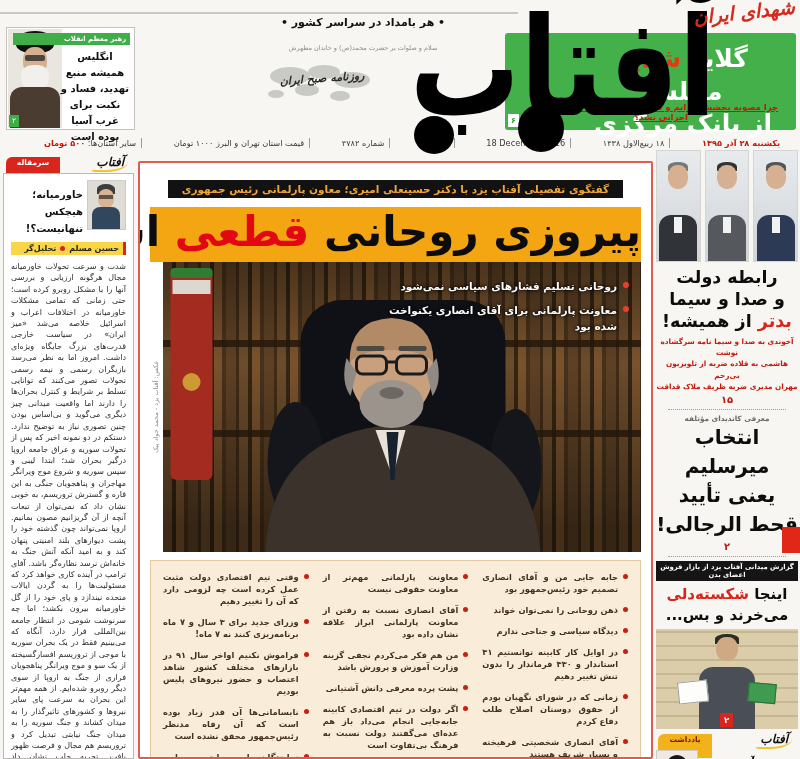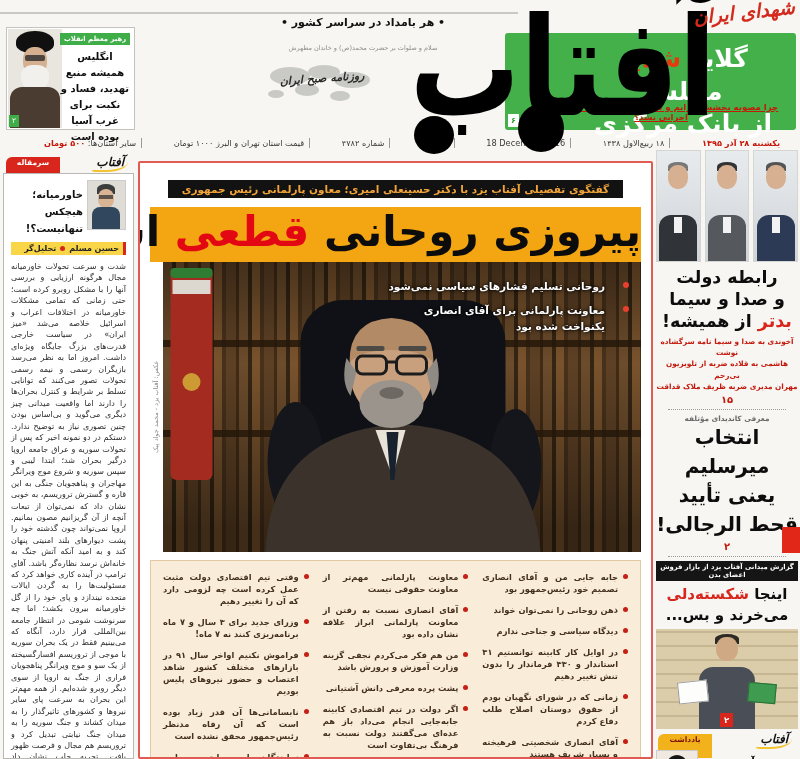--- a/index.html
+++ b/index.html
@@ -34,21 +34,21 @@
   
   .leader-box{position:absolute;left:6px;top:27px;width:129px;height:103px;background:#fff;
               border:1px solid #c4c3bf;box-sizing:border-box;}
   .leader-photo{position:absolute;left:1px;top:1px;width:54px;height:99px;background:#e9e6df;overflow:hidden;}
   .lp-turban{position:absolute;left:8px;top:2px;width:38px;height:22px;background:#101010;border-radius:50% 50% 40% 40%;}
   .lp-face{position:absolute;left:15px;top:18px;width:24px;height:28px;background:#d4b091;border-radius:45%;}
   .lp-glass{position:absolute;left:17px;top:26px;width:20px;height:6px;background:#2a2a2a;border-radius:2px;opacity:.8;}
   .lp-beard{position:absolute;left:13px;top:36px;width:28px;height:26px;background:#f2f0ec;border-radius:40% 40% 50% 50%;}
   .lp-robe{position:absolute;left:2px;top:58px;width:50px;height:42px;background:#4a3c30;border-radius:12px 12px 0 0;}
   .leader-label{position:absolute;right:4px;top:5px;width:70px;height:12px;background:#3fae49;color:#fff;
-                font-size:6.8px;font-weight:bold;text-align:center;line-height:12px;}
+                font-size:6.8px;font-weight:bold;text-align:center;line-height:12px;padding-left:47px;}
   .leader-quote{position:absolute;right:3px;top:21px;width:72px;text-align:center;font-size:10px;
                 font-weight:bold;line-height:1.6;color:#0e0e0e;}
   .leader-page{position:absolute;left:2px;bottom:2px;width:10px;height:12px;background:#3fae49;color:#fff;
                font-size:7.5px;text-align:center;line-height:12px;}
   
   .dateline{position:absolute;left:0;top:138px;width:100%;text-align:center;font-size:8.2px;color:#3a3a3a;z-index:2;}
   .dl-seg{display:inline-block;margin-left:24px;}
   .dl-seg + .dl-seg{border-right:1px solid #9a9a9a;padding-right:5px;margin-right:5px;}
   .dl-red{color:#c8170b;font-weight:bold;}
   
@@ -81,21 +81,21 @@
   .headline .acc{color:#e30613;}
   .photo{position:relative;width:100%;height:290px;overflow:hidden;
          background:
            linear-gradient(180deg,rgba(0,0,0,.45),rgba(0,0,0,.12) 35%,rgba(0,0,0,.5) 92%),
            repeating-linear-gradient(90deg,#6b4a2a 0 10px,#4a3118 10px 13px,#7a5631 13px 22px,#3c2a16 22px 26px,#8a5e33 26px 34px,#52381e 34px 38px);}
   .shelf{position:absolute;left:0;width:100%;height:7px;background:#241709;opacity:.85;}
   .photo-caption{position:absolute;left:0;top:0;bottom:0;width:13px;background:#fff;z-index:5;
                  writing-mode:vertical-rl;transform:rotate(180deg);font-size:6.5px;color:#8a8a8a;
                  text-align:center;line-height:13px;}
   .pb-list{position:absolute;right:12px;top:16px;width:252px;z-index:4;}
-  .pb-item{display:flex;gap:18px;margin-bottom:7px;}
+  .pb-item{display:flex;gap:6px;margin-bottom:7px;}
   .pb-dot{width:6px;height:6px;border-radius:50%;background:#e8402e;margin-top:4px;flex:none;}
   .pb-text{color:#fff;font-size:10.5px;font-weight:bold;line-height:1.55;text-shadow:0 0 4px #000,0 0 2px #000;}
   .quotes{margin-top:8px;background:#f9edda;border:1px solid #e3c9a3;padding:10px 12px;display:flex;
           gap:14px;height:200px;overflow:hidden;box-sizing:content-box;}
   .q-col{flex:1;}
   .q-item{display:flex;gap:5px;margin-bottom:9px;}
   .q-dot{width:5px;height:5px;border-radius:50%;background:#c61f14;margin-top:3px;flex:none;}
   .q-text{font-size:8.3px;font-weight:bold;line-height:12px;color:#45311f;text-align:justify;}
   
   .sidebar{position:absolute;left:656px;top:150px;width:142px;height:609px;overflow:hidden;}

